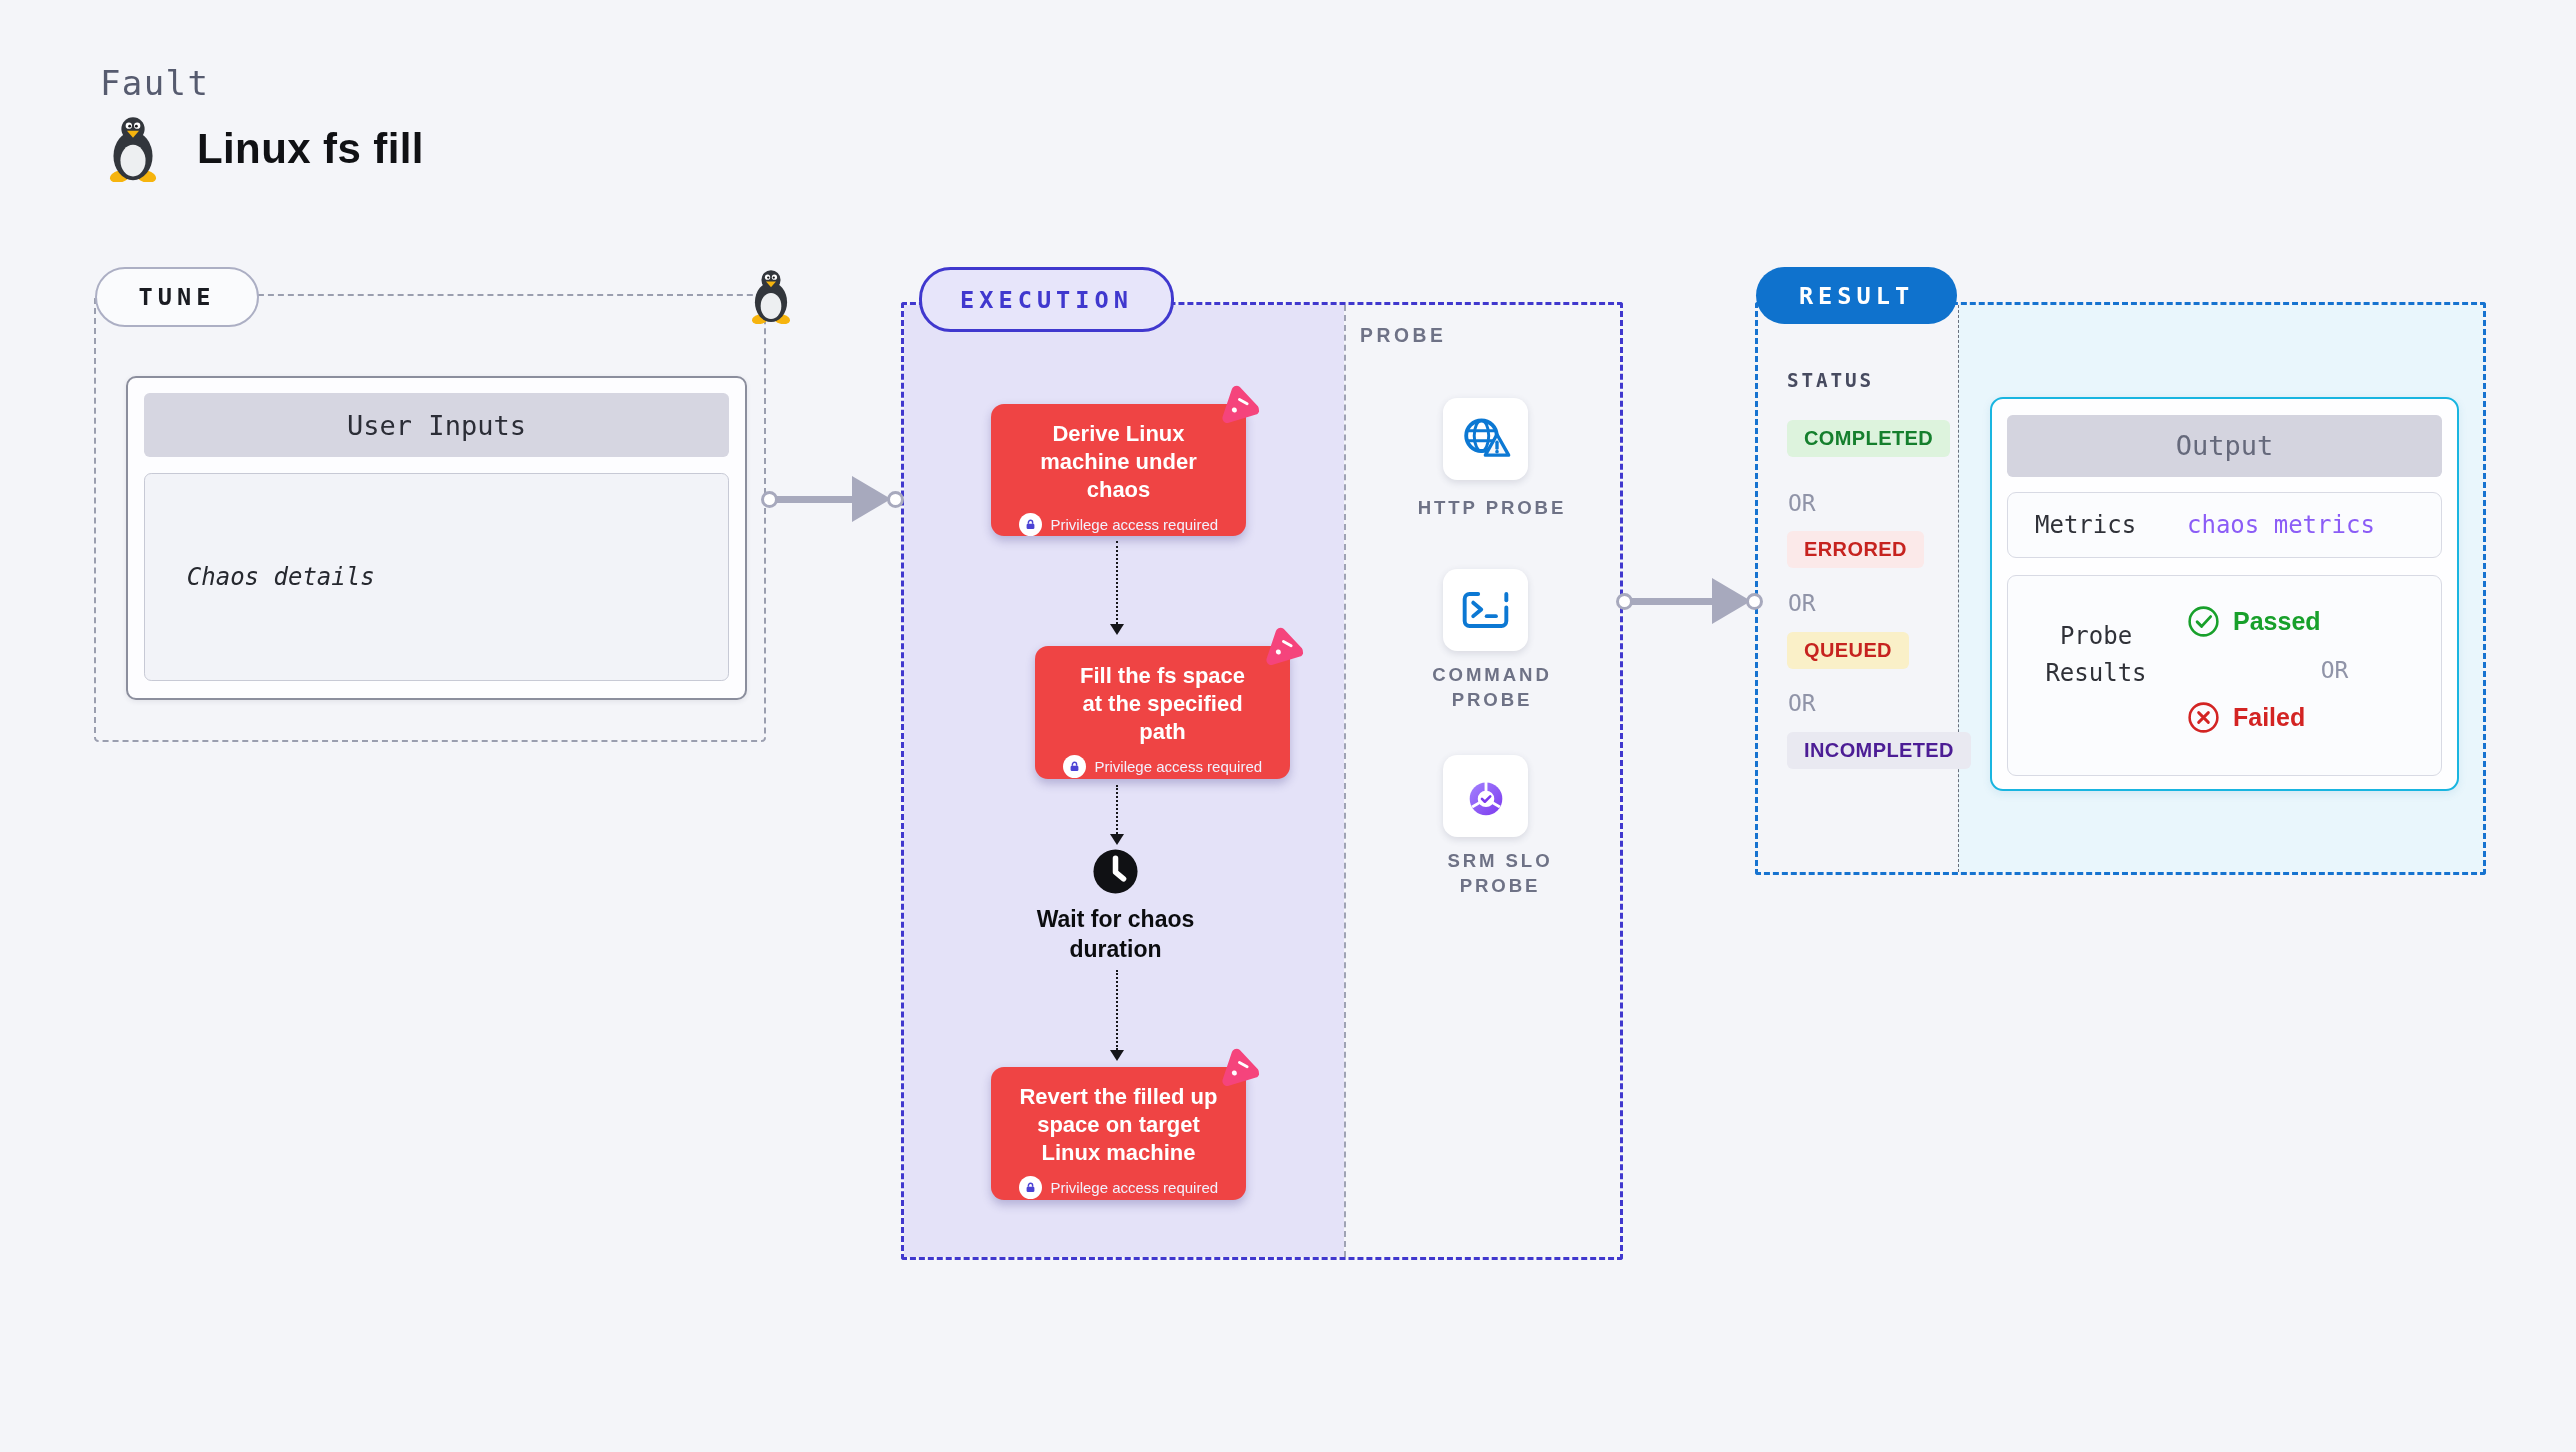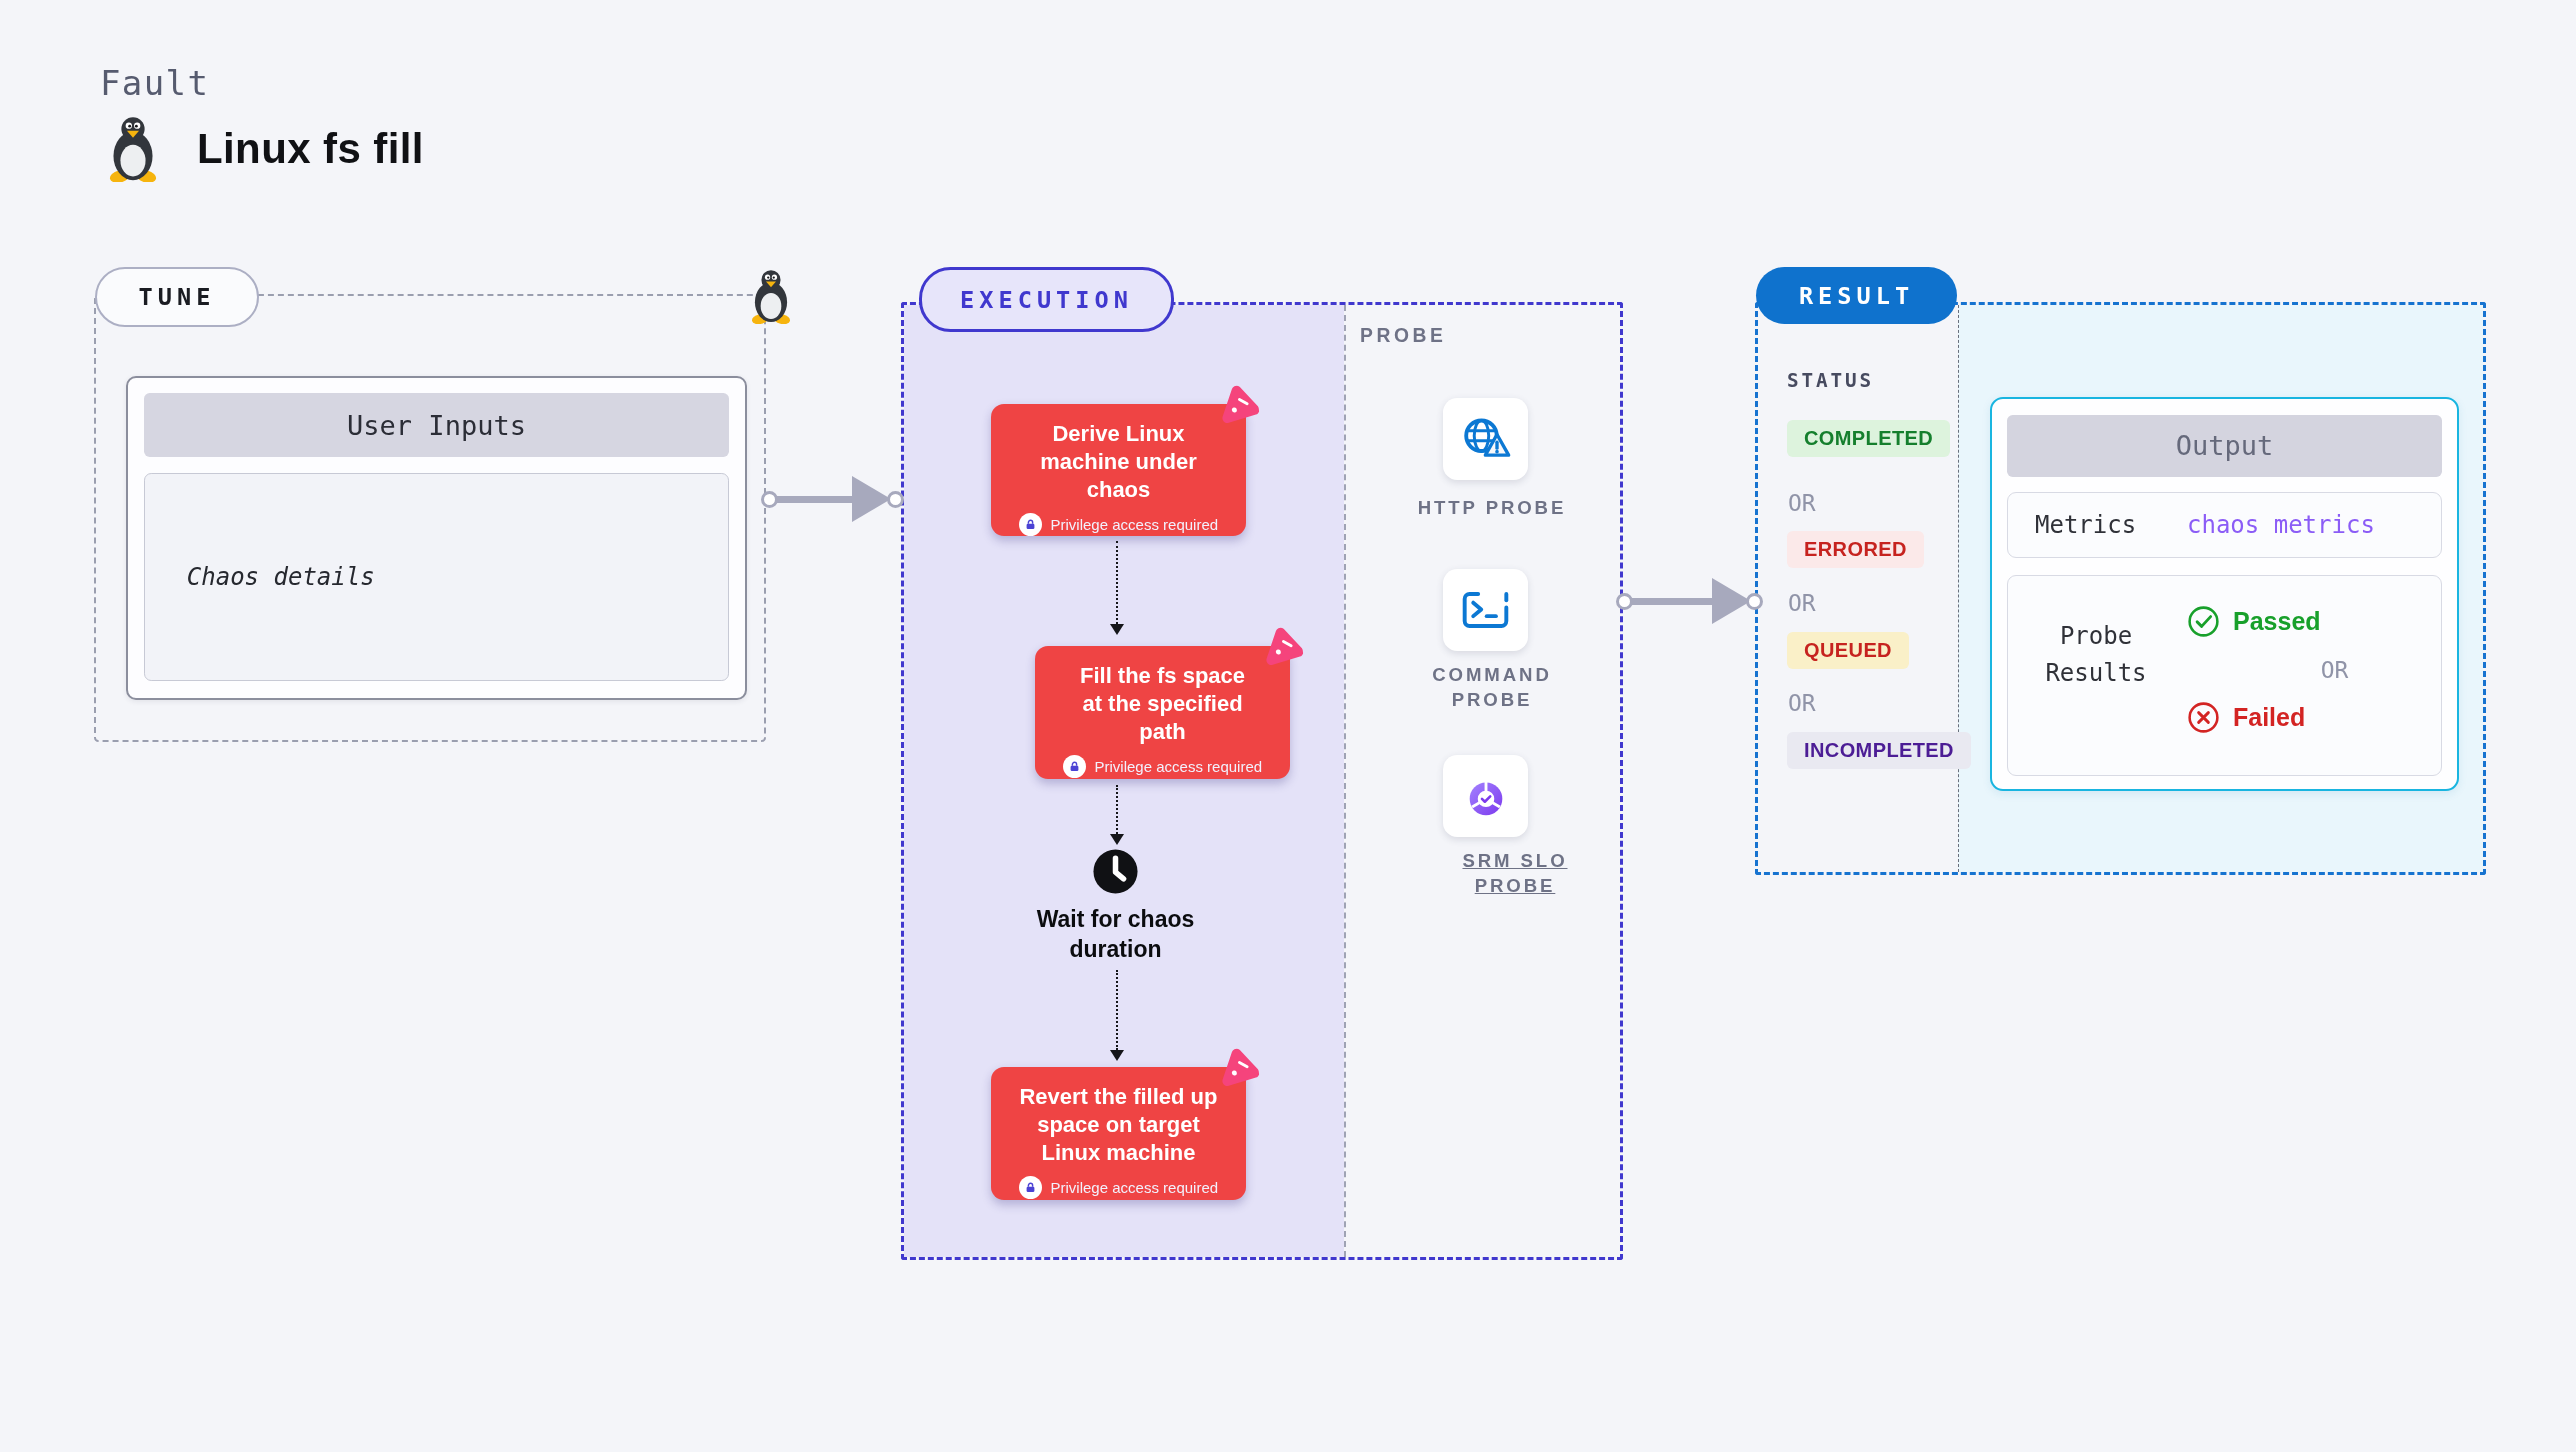--- a/index.html
+++ b/index.html
@@ -234,21 +234,21 @@
           </linearGradient>
         </defs>
         <circle cx="24" cy="27" r="17" fill="url(#slog)"></circle>
         <line x1="24" y1="5" x2="24" y2="19" stroke="#FFFFFF" stroke-width="3" stroke-linecap="round"></line>
         <line x1="24" y1="27" x2="38.5" y2="35.5" stroke="#FFFFFF" stroke-width="3"></line>
         <line x1="24" y1="27" x2="9.5" y2="35.5" stroke="#FFFFFF" stroke-width="3"></line>
         <circle cx="24" cy="27" r="8.6" fill="#FFFFFF"></circle>
         <path d="M19.8 27 l3 3 l5.6 -5.6" fill="none" stroke="#7C3AED" stroke-width="2.7" stroke-linecap="round" stroke-linejoin="round"></path>
       </svg>
     </div>
-    <div class="probe-label sans" style="left:518px;top:544px;text-decoration:underline;">SRM SLO PROBE</div>
+    <div class="probe-label sans" style="left:503px;top:544px;">SRM SLO PROBE</div>
   </div>
   <div class="abs pill exec mono">EXECUTION</div>
 
   <div class="abs dot-node" style="left:1616px;top:593px;"></div>
   <div class="abs h-line" style="left:1629px;top:598px;width:87px;"></div>
   <div class="abs arrow-right" style="left:1712px;top:578px;"></div>
   <div class="abs dot-node" style="left:1746px;top:593px;"></div>
 
   <div class="abs result-box">
     <div class="result-fill"></div>

